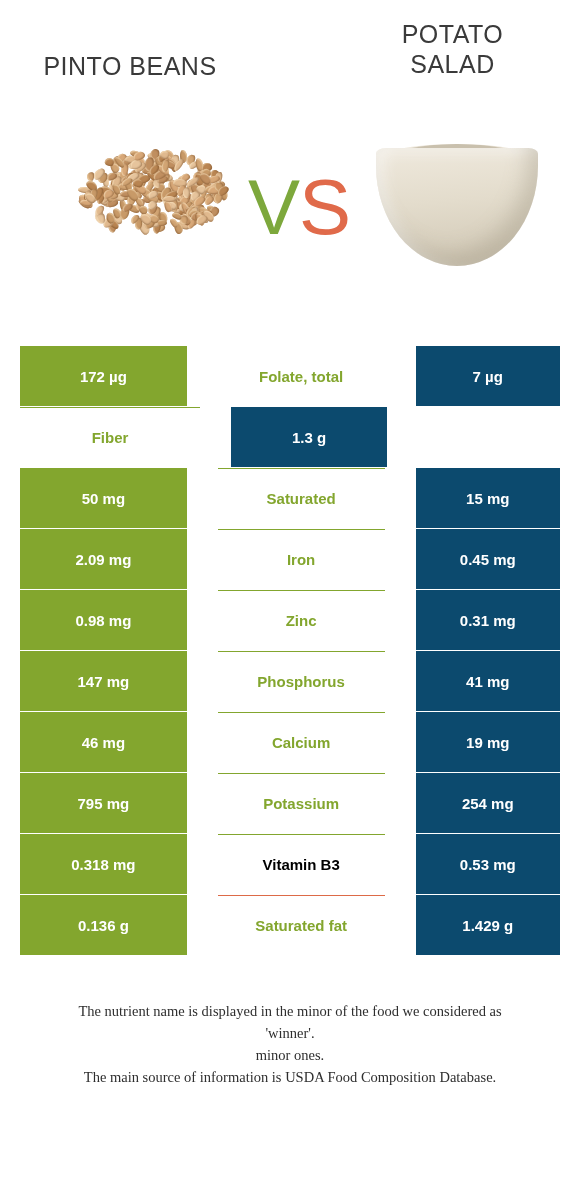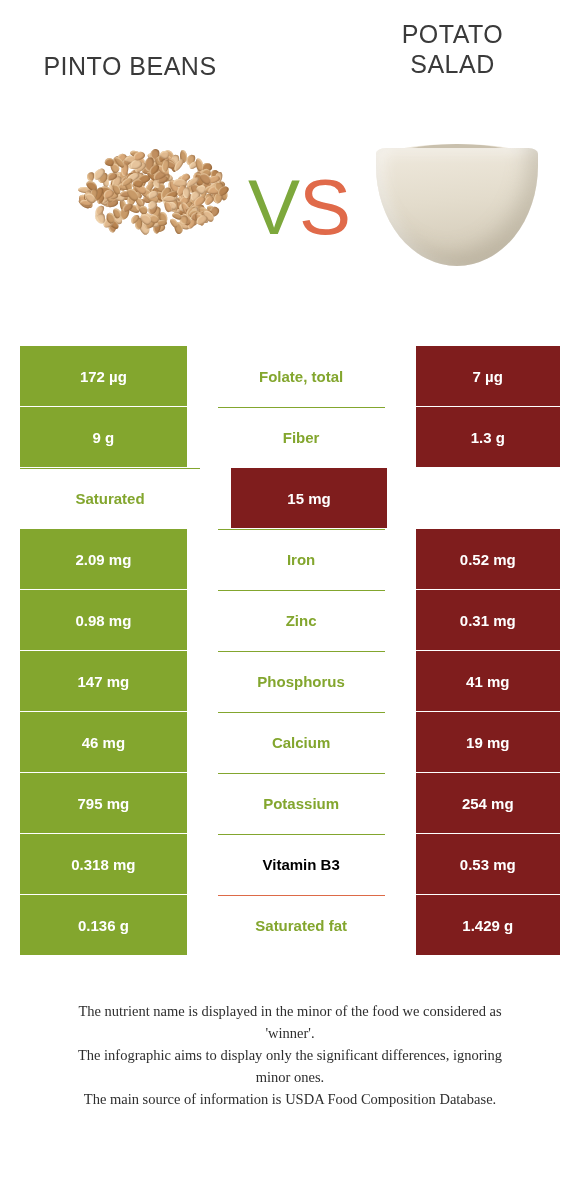--- a/index.html
+++ b/index.html
@@ -83,21 +83,21 @@
   }
   .cell-mid{
     width:180px; background:#ffffff;
     border-top:1px solid #83A62E;
     color:#83A62E;
   }
   .row:first-child .cell-mid{ border-top:none; }
   .cell-mid.win-orange{ color:#000000; }
   .cell-mid.div-orange{ border-top-color:#DD6A47; }
   .cell-right{
-    width:156px; background:#7f1d1d; color:#ffffff;
+    width:156px; background:#0c4a6e; color:#ffffff;
   }
 
   
   .footer{
     position:absolute; left:30px; top:1000px; width:520px;
     text-align:center;
     font-size:14.5px;
     line-height:1.52;
     color:#2e2e2e;
     font-family:"Liberation Serif", serif;
@@ -539,32 +539,32 @@
   </div>
 </div>
 
 <div class="table" id="nutrient-table">
     <div class="row">
       <div class="cell cell-left">172 µg</div>
       <div class="cell cell-mid">Folate, total</div>
       <div class="cell cell-right">7 µg</div>
     </div>
     <div class="row">
-      <div class="cell cell-left">9 g</div>
       <div class="cell cell-mid">Fiber</div>
       <div class="cell cell-right">1.3 g</div>
     </div>
     <div class="row">
+      <div class="cell cell-left">50 mg</div>
       <div class="cell cell-mid">Saturated</div>
       <div class="cell cell-right">15 mg</div>
     </div>
     <div class="row">
       <div class="cell cell-left">2.09 mg</div>
       <div class="cell cell-mid">Iron</div>
-      <div class="cell cell-right">0.52 mg</div>
+      <div class="cell cell-right">0.45 mg</div>
     </div>
     <div class="row">
       <div class="cell cell-left">0.98 mg</div>
       <div class="cell cell-mid">Zinc</div>
       <div class="cell cell-right">0.31 mg</div>
     </div>
     <div class="row">
       <div class="cell cell-left">147 mg</div>
       <div class="cell cell-mid">Phosphorus</div>
       <div class="cell cell-right">41 mg</div>
@@ -587,16 +587,15 @@
     <div class="row">
       <div class="cell cell-left">0.136 g</div>
       <div class="cell cell-mid div-orange">Saturated fat</div>
       <div class="cell cell-right">1.429 g</div>
     </div>
   </div>
 
 <div class="footer">
   <p>The nutrient name is displayed in the minor of the food we considered as</p>
   <p>'winner'.</p>
-  <p>The infographic aims to display only the significant differences, ignoring</p>
   <p>minor ones.</p>
   <p>The main source of information is USDA Food Composition Database.</p>
 </div>
 
 </body></html>

